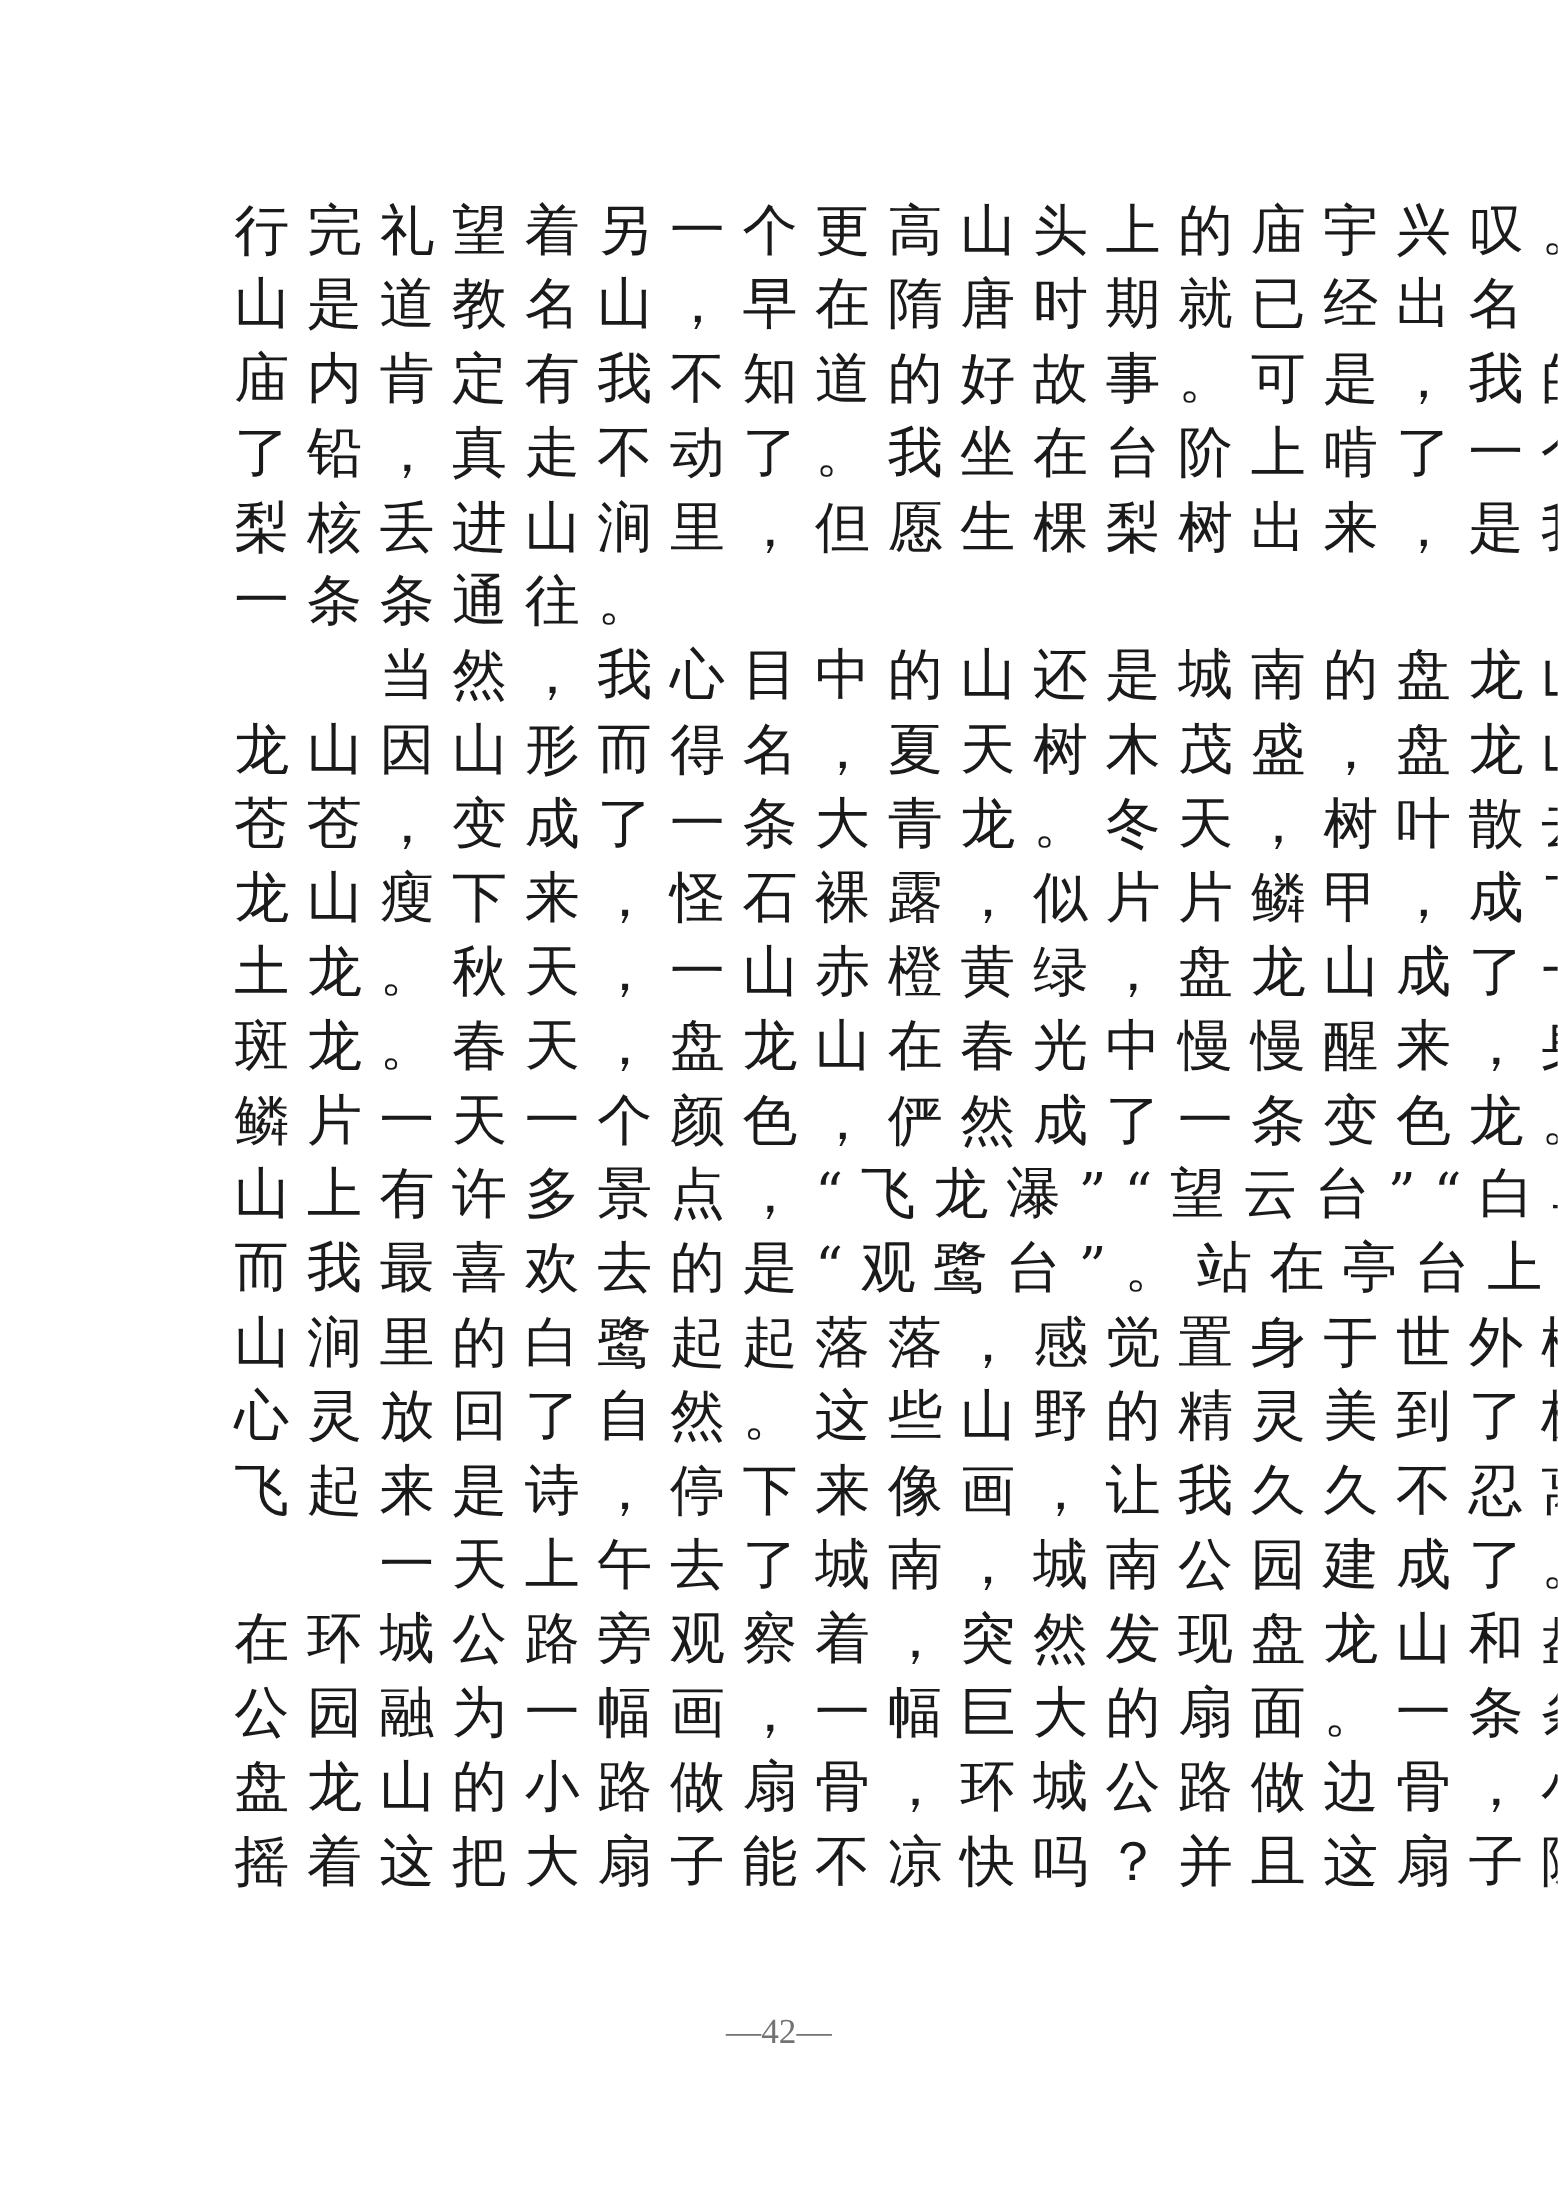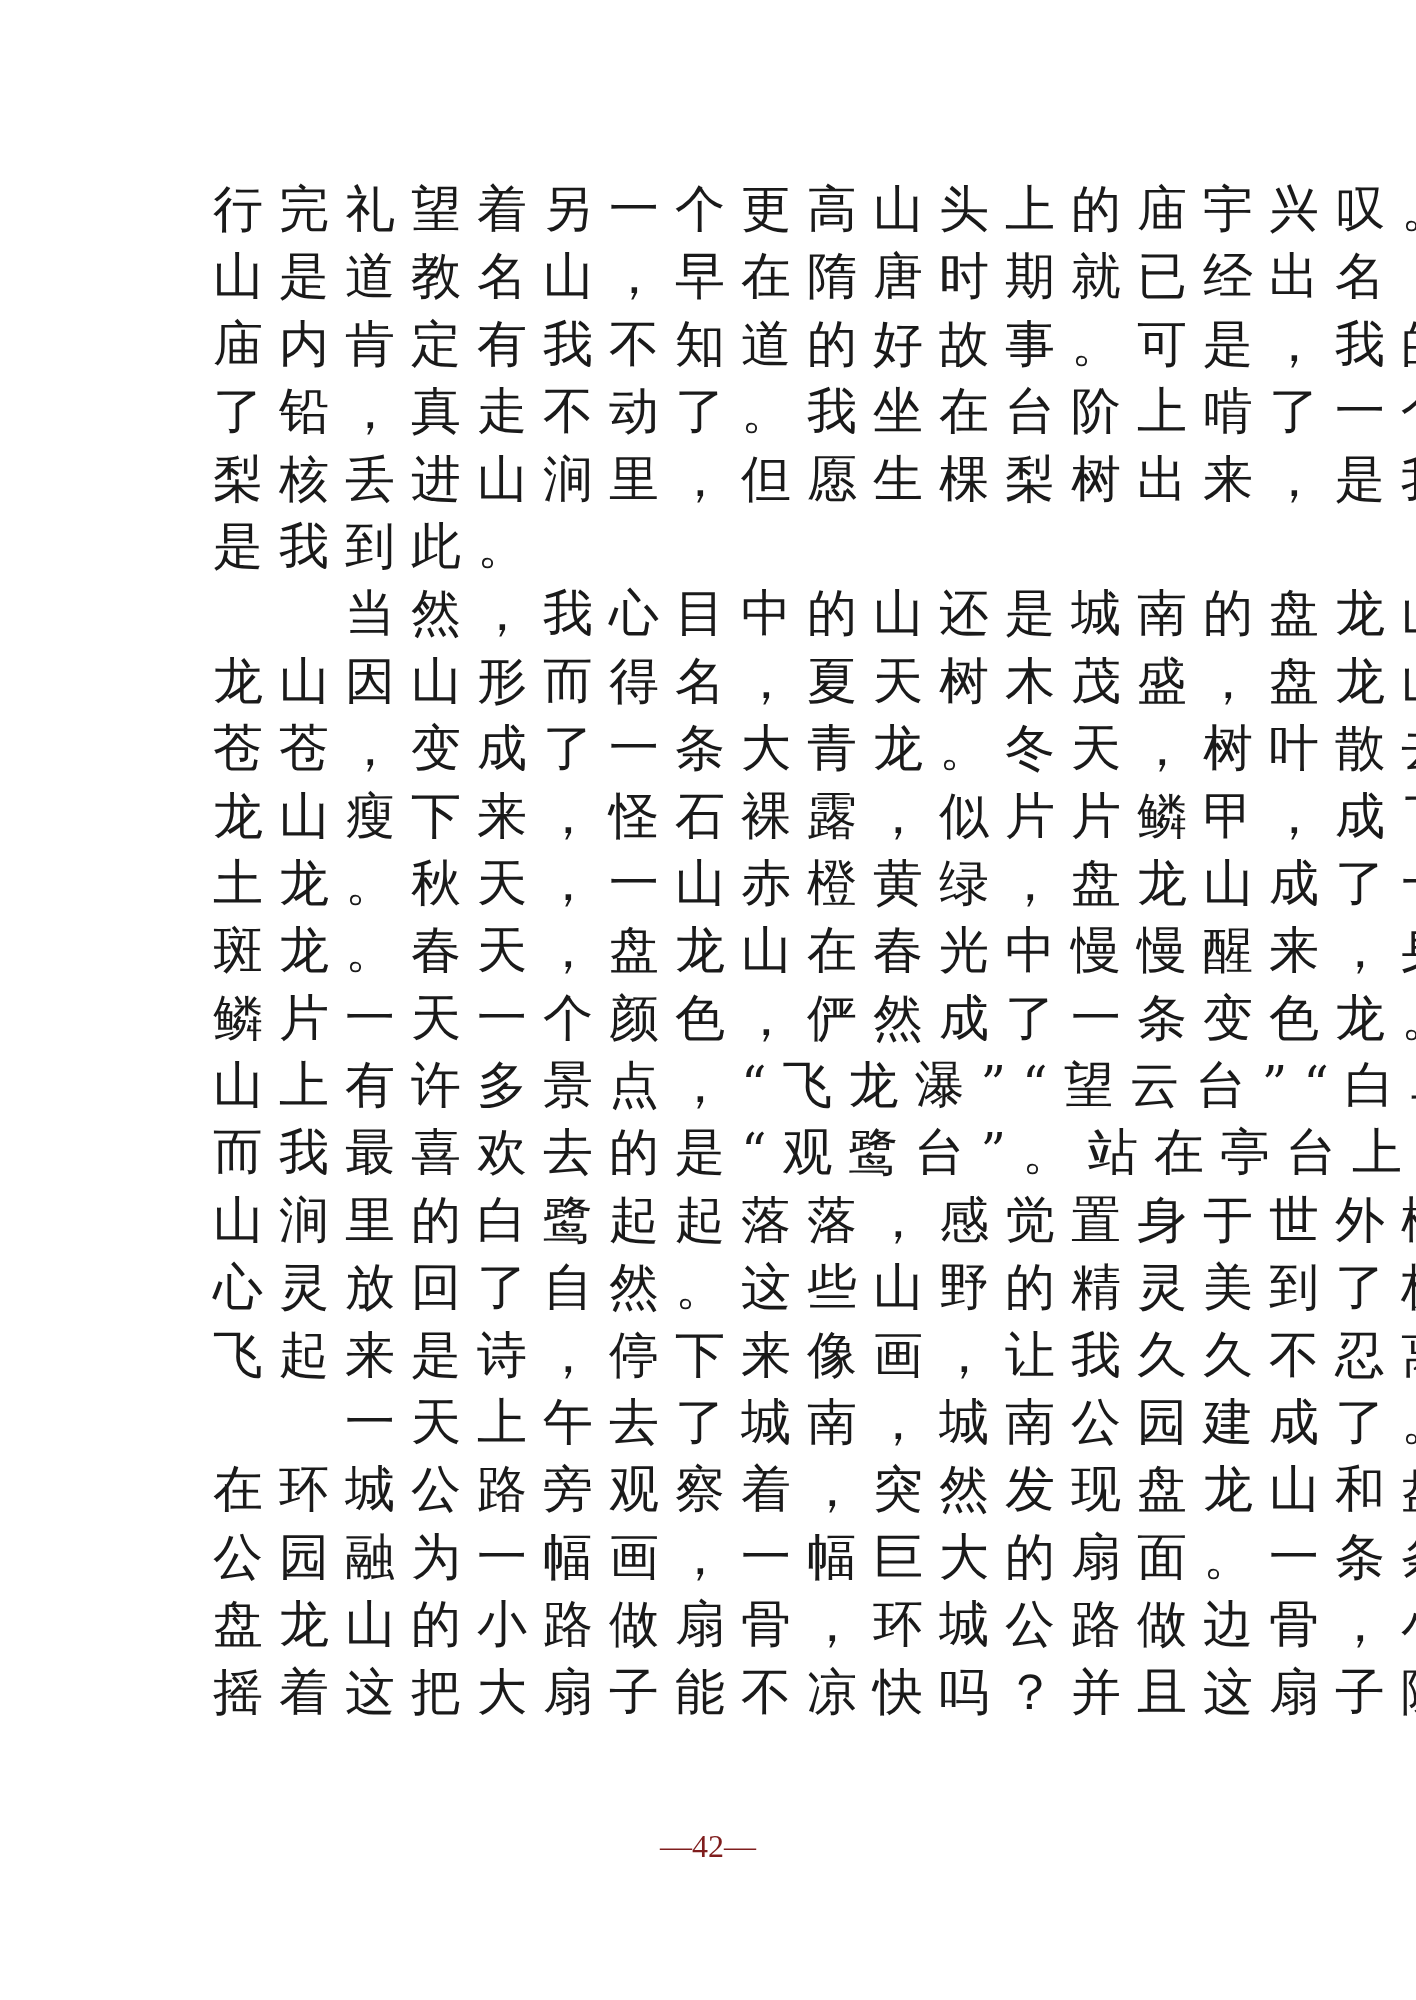--- a/index.html
+++ b/index.html
@@ -8,34 +8,34 @@
   .body-text {
     position: absolute; left: 213px; top: 176px; width: 1000px;
     font-family: "DejaVu Serif", "Liberation Serif", serif;
     font-size: 50px; line-height: 67.4px; color: #1a1a1a;
     letter-spacing: 16px;
   }
   .line { white-space: nowrap; height: 67.4px; }
   .page-number {
     position: absolute; left: 0; width: 1416px; top: 1828px; text-align: center;
     font-family: "Liberation Serif", "DejaVu Serif", serif;
-    font-size: 32px; color: #7f1d1d;
+    font-size: 32px; color: #737373;
   }
 </style>
 </head>
 <body>
 
 <div class="page">
   <div class="body-text">
     <div class="line">行完礼望着另一个更高山头上的庙宇兴叹。老乐</div>
     <div class="line">山是道教名山，早在隋唐时期就已经出名，那个</div>
     <div class="line">庙内肯定有我不知道的好故事。可是，我的腿灌</div>
     <div class="line">了铅，真走不动了。我坐在台阶上啃了一个梨，</div>
     <div class="line">梨核丢进山涧里，但愿生棵梨树出来，是我到此</div>
-    <div class="line">是我到此。</div>
+    <div class="line">一条条通往。</div>
     <div class="line">　　当然，我心目中的山还是城南的盘龙山。盘</div>
     <div class="line">龙山因山形而得名，夏天树木茂盛，盘龙山郁郁</div>
     <div class="line">苍苍，变成了一条大青龙。冬天，树叶散去，盘</div>
     <div class="line">龙山瘦下来，怪石裸露，似片片鳞甲，成了一条</div>
     <div class="line">土龙。秋天，一山赤橙黄绿，盘龙山成了一条花</div>
     <div class="line">斑龙。春天，盘龙山在春光中慢慢醒来，身上的</div>
     <div class="line">鳞片一天一个颜色，俨然成了一条变色龙。盘龙</div>
     <div class="line">山上有许多景点，“飞龙瀑”“望云台”“白鸟林”，</div>
     <div class="line">而我最喜欢去的是“观鹭台”。站在亭台上，望着</div>
     <div class="line">山涧里的白鹭起起落落，感觉置身于世外桃源，</div>

